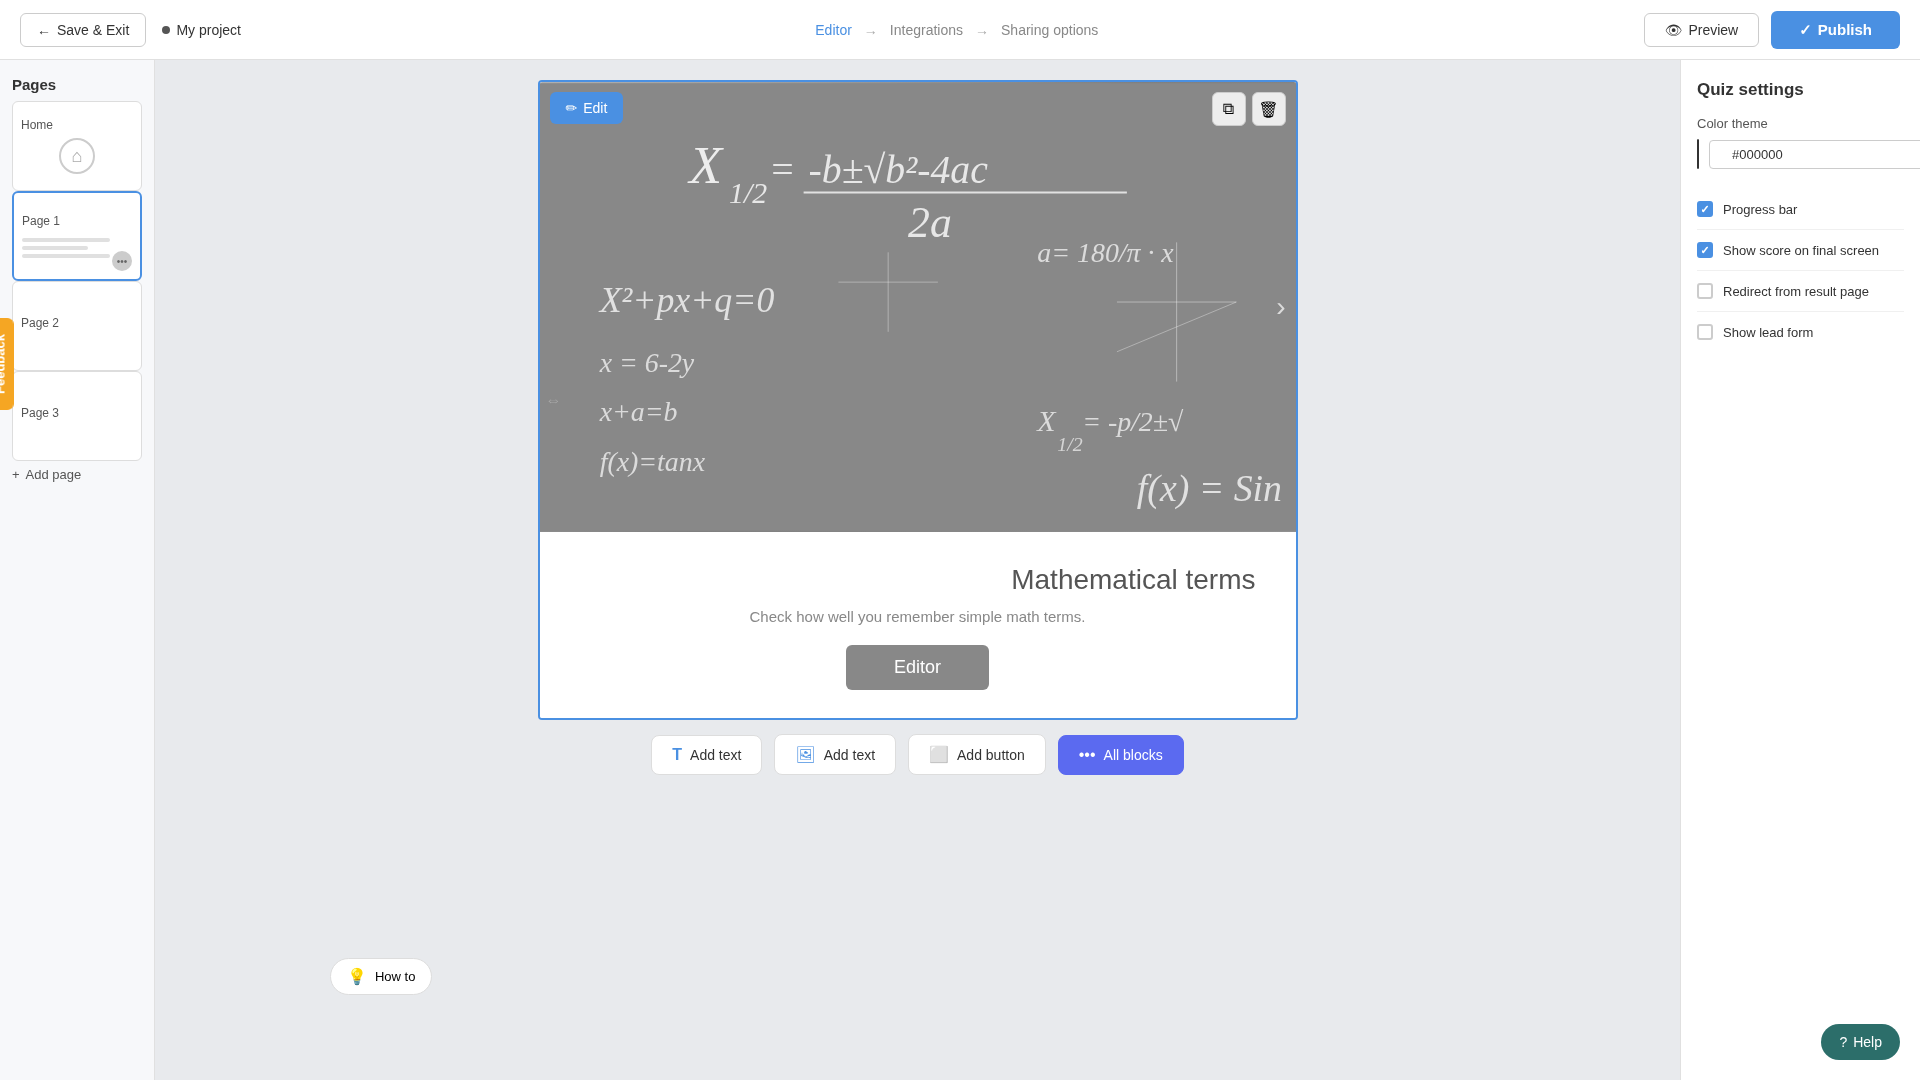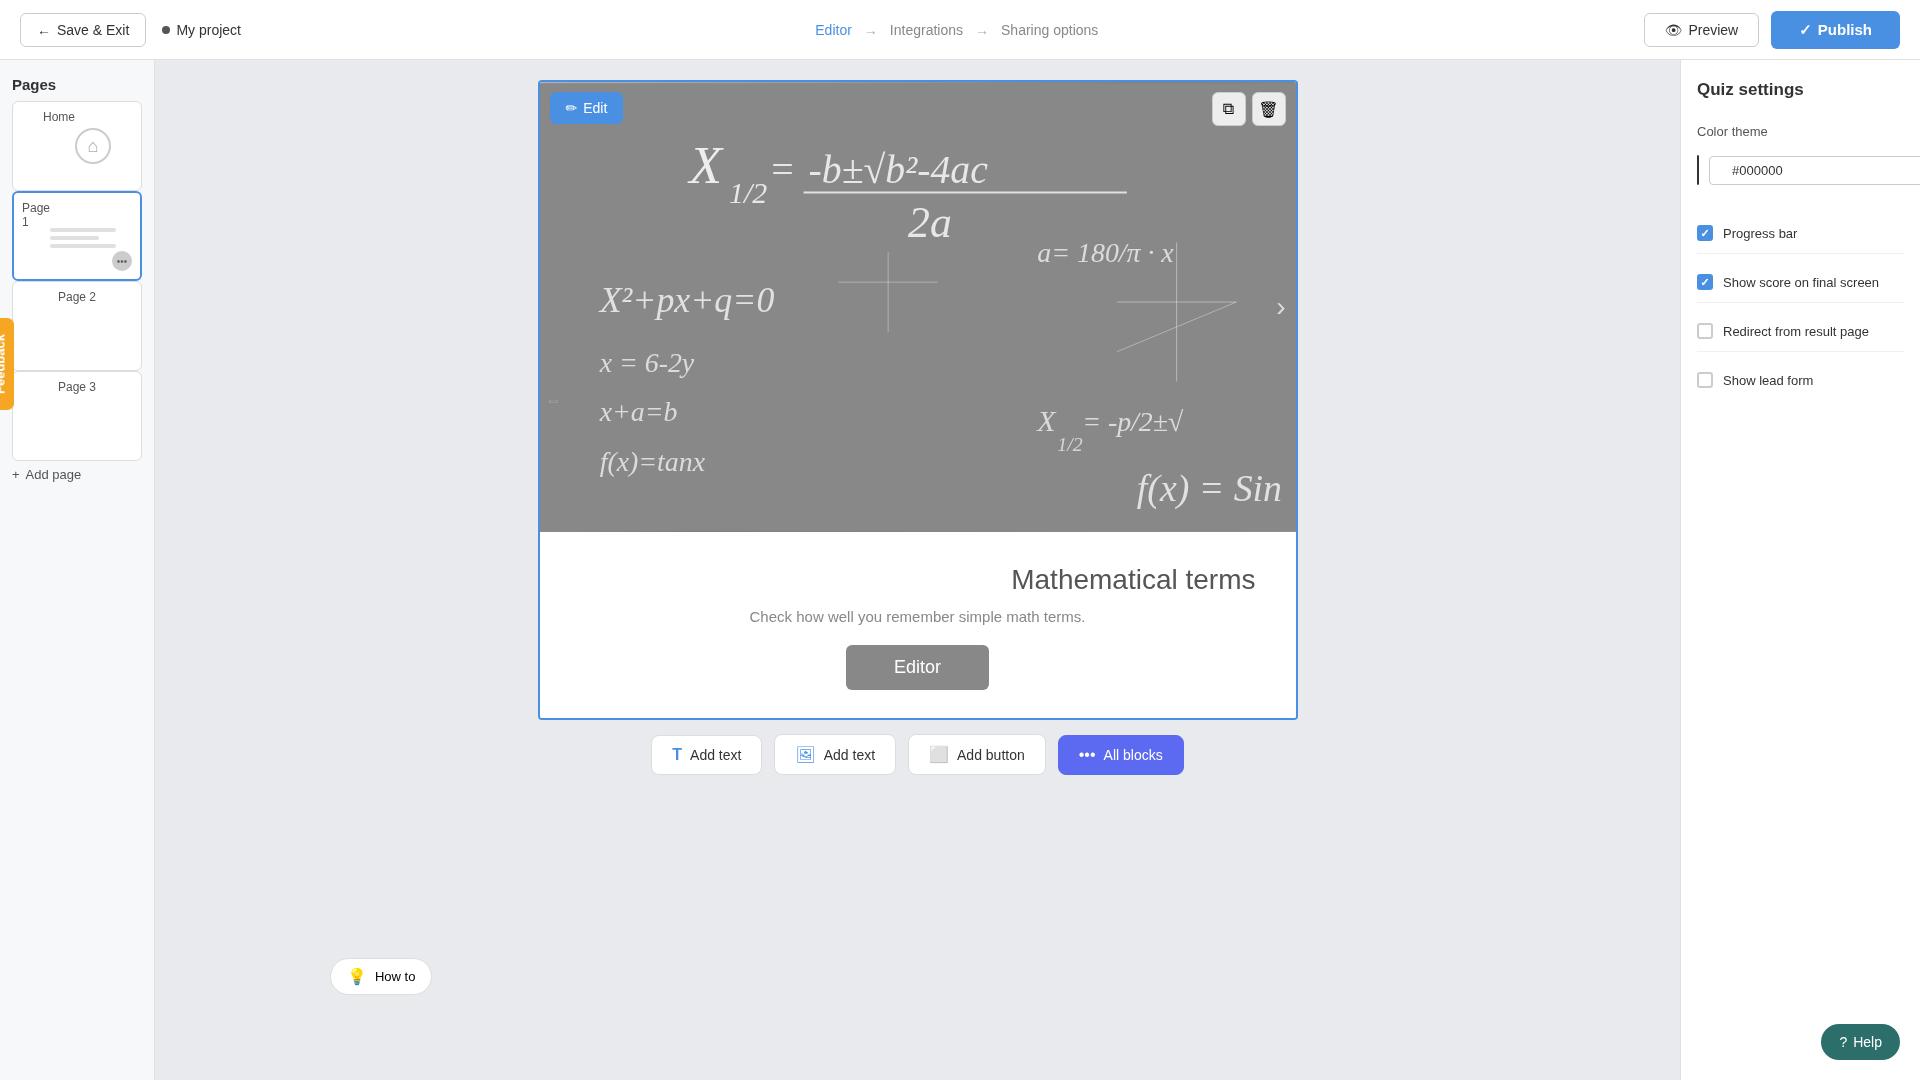--- a/index.html
+++ b/index.html
@@ -20,21 +20,21 @@
     .topbar-right { display: flex; align-items: center; gap: 12px; }
     .preview-btn { display: flex; align-items: center; gap: 6px; background: #fff; border: 1px solid #ccc; border-radius: 6px; padding: 8px 20px; font-size: 14px; cursor: pointer; color: #333; }
     .publish-btn { display: flex; align-items: center; gap: 6px; background: #4a90e2; border: none; border-radius: 6px; padding: 10px 28px; font-size: 15px; font-weight: 600; cursor: pointer; color: #fff; }
 
     
     .main { display: flex; flex: 1; overflow: hidden; }
 
     
     .pages-sidebar { width: 155px; background: #f7f8fa; border-right: 1px solid #e0e0e0; padding: 16px 12px; display: flex; flex-direction: column; overflow-y: auto; }
     .pages-title { font-size: 15px; font-weight: 600; color: #333; margin-bottom: 8px; }
-    .page-thumb { background: #fff; border: 1px solid #ddd; border-radius: 6px; padding: 8px; cursor: pointer; min-height: 90px; display: flex; flex-direction: row; align-items: center; justify-content: center; position: relative; }
+    .page-thumb { background: #fff; border: 1px solid #ddd; border-radius: 6px; padding: 8px; cursor: pointer; min-height: 90px; display: flex; flex-direction: column; align-items: center; justify-content: center; position: relative; }
     .page-thumb.active { border: 2px solid #4a90e2; }
     .page-thumb-label { font-size: 12px; color: #555; margin-bottom: 6px; align-self: flex-start; }
     .page-thumb-icon { width: 36px; height: 36px; border-radius: 50%; border: 2px solid #ccc; display: flex; align-items: center; justify-content: center; color: #aaa; font-size: 18px; }
     .page-thumb-lines { width: 100%; display: flex; flex-direction: column; gap: 4px; margin-top: 4px; }
     .page-thumb-line { height: 4px; background: #e0e0e0; border-radius: 2px; }
     .page-thumb-line.short { width: 60%; }
     .page-thumb-line.medium { width: 80%; }
     .page-thumb-dots { position: absolute; bottom: 8px; right: 8px; width: 20px; height: 20px; border-radius: 50%; background: #ccc; display: flex; align-items: center; justify-content: center; font-size: 10px; color: #666; cursor: pointer; }
     .add-page { display: flex; align-items: center; gap: 6px; cursor: pointer; color: #555; font-size: 13px; padding: 6px 0; }
 
@@ -55,21 +55,21 @@
     .canvas-subtitle { font-size: 15px; color: #888; margin-bottom: 20px; }
     .start-btn { background: #888; color: #fff; border: none; border-radius: 6px; padding: 12px 48px; font-size: 18px; cursor: pointer; }
     .resize-handle { position: absolute; left: 6px; top: 50%; transform: translateY(-50%); color: #aaa; font-size: 16px; cursor: ew-resize; }
 
     
     .bottom-toolbar { display: flex; align-items: center; justify-content: center; gap: 12px; padding: 14px 0; background: #e8eaed; }
     .toolbar-btn { display: flex; align-items: center; gap: 8px; background: #fff; border: 1px solid #ddd; border-radius: 8px; padding: 10px 20px; font-size: 14px; cursor: pointer; color: #333; }
     .toolbar-btn.primary { background: #5b6af0; color: #fff; border-color: #5b6af0; }
 
     
-    .settings-panel { width: 240px; background: #fff; border-left: 1px solid #e0e0e0; padding: 20px 16px; display: flex; flex-direction: column; gap: 8px; overflow-y: auto; }
+    .settings-panel { width: 240px; background: #fff; border-left: 1px solid #e0e0e0; padding: 20px 16px; display: flex; flex-direction: column; gap: 0; overflow-y: auto; }
     .settings-title { font-size: 17px; font-weight: 600; color: #333; margin-bottom: 16px; }
     .settings-section-label { font-size: 13px; color: #555; margin-bottom: 8px; }
     .color-theme-row { display: flex; align-items: center; gap: 10px; margin-bottom: 20px; }
     .color-swatch { width: 30px; height: 30px; background: #000; border-radius: 4px; border: 1px solid #333; cursor: pointer; }
     .color-input { flex: 1; border: 1px solid #ccc; border-radius: 4px; padding: 6px 22px; font-size: 13px; color: #333; }
     .checkbox-row { display: flex; align-items: center; gap: 10px; padding: 12px 0; border-bottom: 1px solid #f0f0f0; }
     .checkbox-row:last-child { border-bottom: none; }
     .cb { width: 16px; height: 16px; border: 2px solid #4a90e2; border-radius: 3px; background: #4a90e2; display: flex; align-items: center; justify-content: center; cursor: pointer; flex-shrink: 0; }
     .cb.checked::after { content: '✓'; color: #fff; font-size: 11px; font-weight: bold; }
     .cb.unchecked { background: #fff; border-color: #ccc; }

